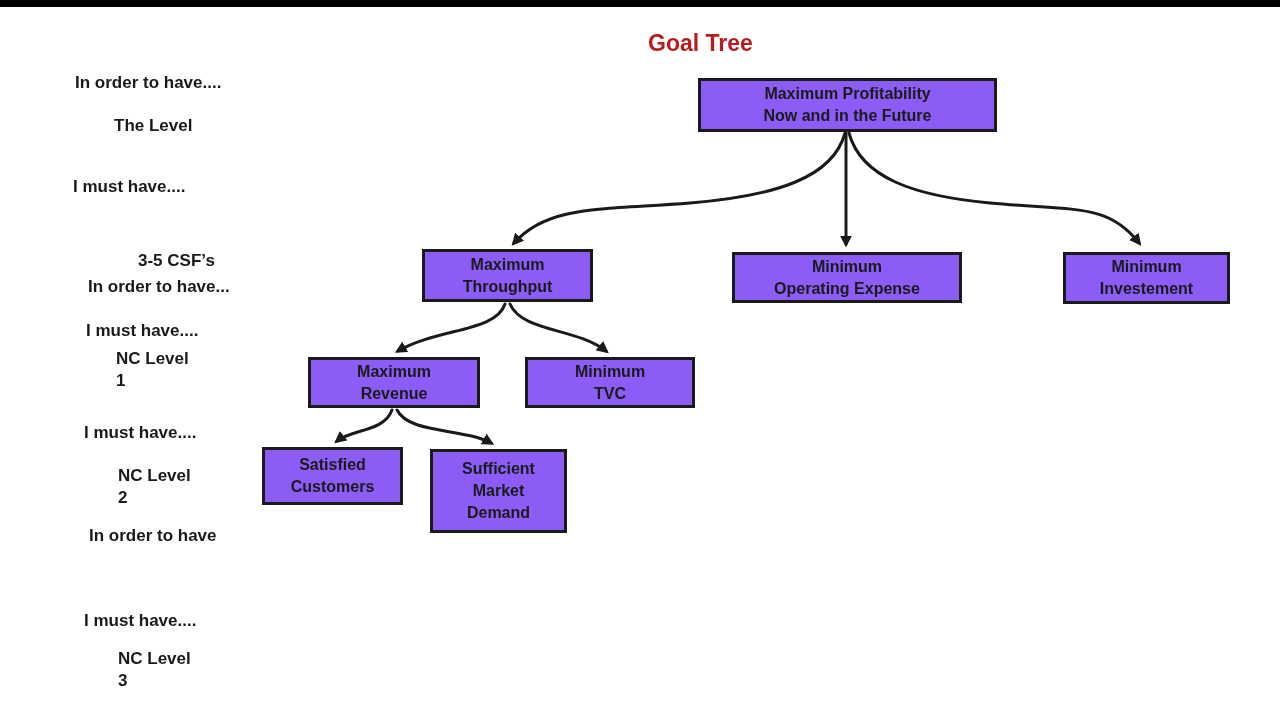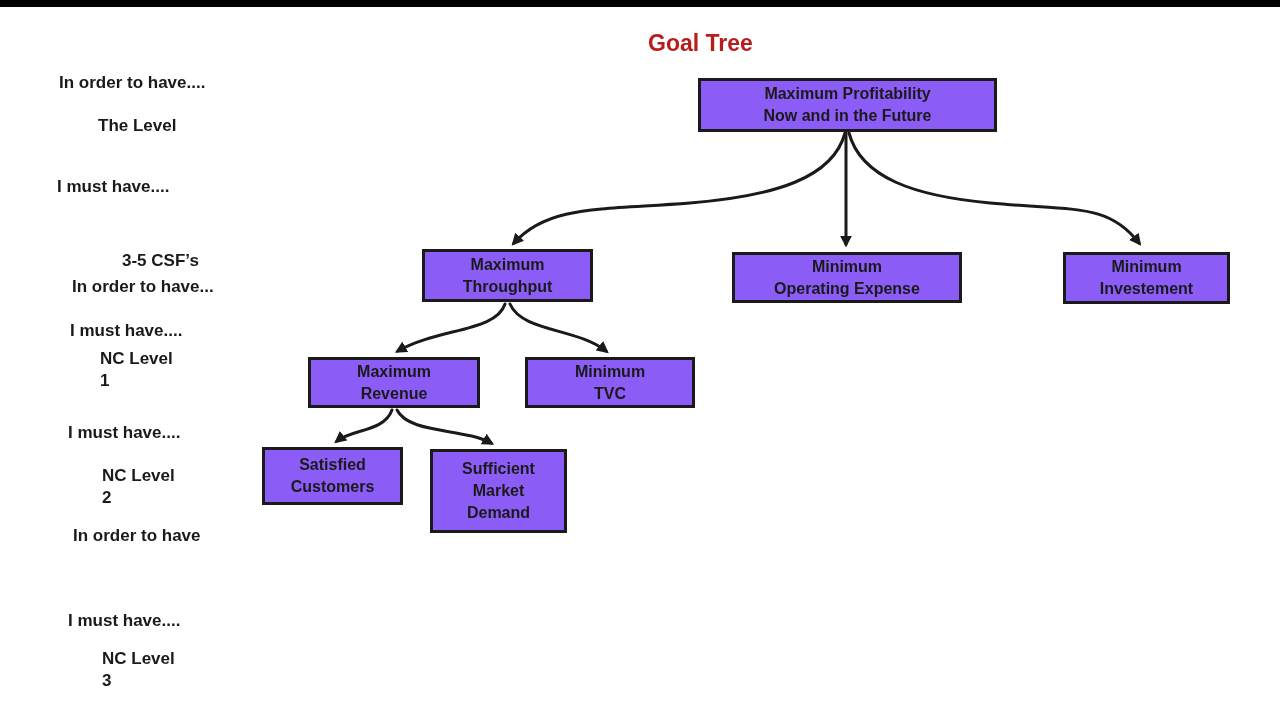--- a/index.html
+++ b/index.html
@@ -32,20 +32,21 @@
     color: #b91c1c;
     white-space: nowrap;
   }
   .slabel {
     position: absolute;
     font-size: 17px;
     font-weight: bold;
     line-height: 21px;
     white-space: pre-line;
     color: #1a1a1a;
+    margin-left: 16px;
   }
   .slabel.centered { text-align: left; }
   #sl-io1 { left: 59px;  top: 72px;  }
   #sl-goal{ left: 98px;  top: 115px; }
   #sl-im1 { left: 57px;  top: 176px; }
   #sl-csf { left: 122px; top: 250px; }
   #sl-io2 { left: 72px;  top: 276px; }
   #sl-im2 { left: 70px;  top: 320px; }
   #sl-nc1 { left: 100px; top: 348px; width: 92px; line-height: 22px; }
   #sl-im3 { left: 68px;  top: 422px; }

